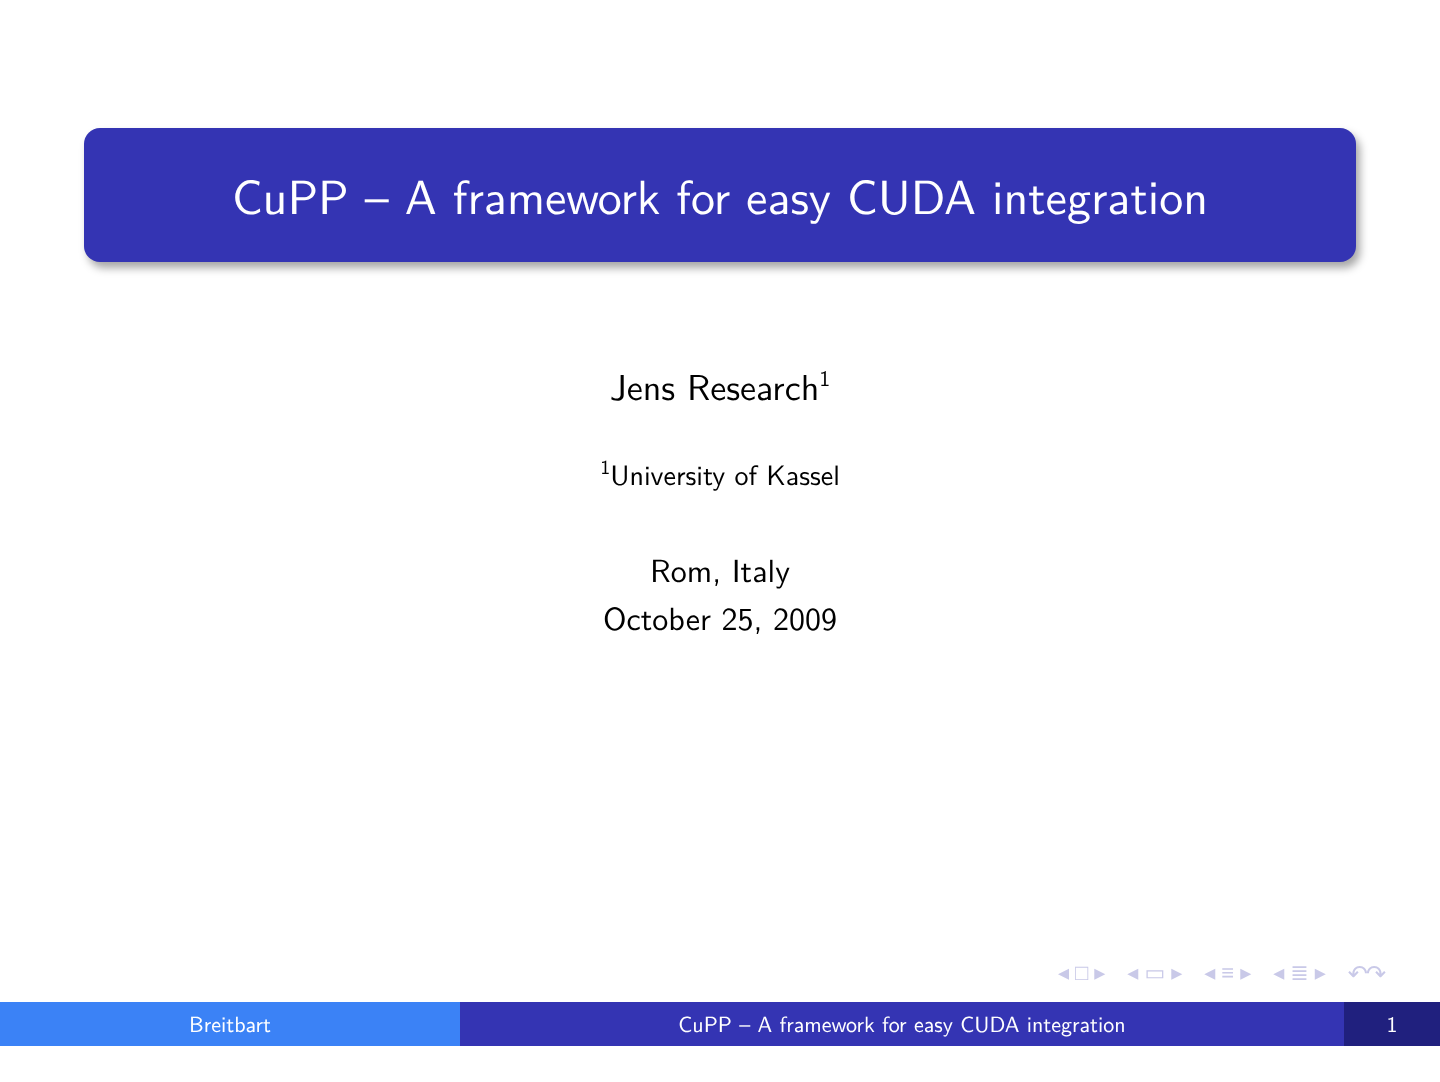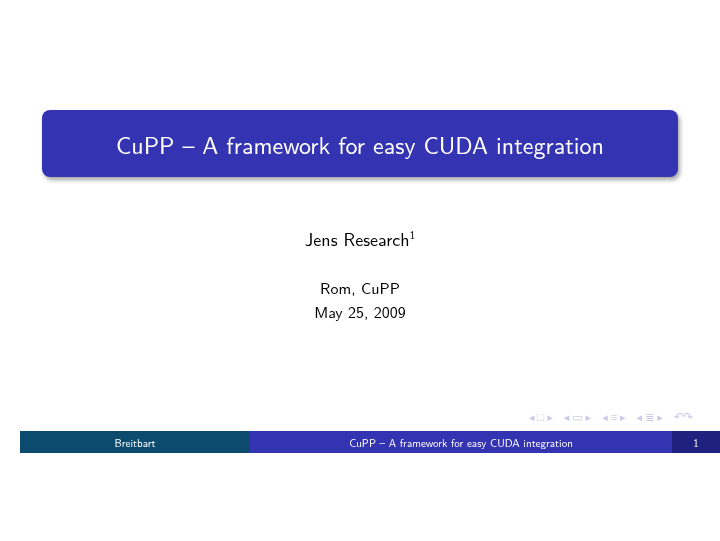--- a/index.html
+++ b/index.html
@@ -7,23 +7,23 @@
     width: 720px;
     height: 541px;
     background: #ffffff;
     font-family: "Latin Modern Sans", "Segoe UI", "Helvetica Neue", Arial, sans-serif;
     color: #000;
     position: relative;
     overflow: hidden;
   }
   .slide {
     width: 720px;
-    height: 453px;
+    height: 523px;
     position: relative;
-    padding-top: 110px;
+    padding-top: 64px;
   }
   .title-box {
     margin: 0 42px;
     background: #3434B3;
     border-radius: 8px;
     padding: 16px 20px;
     text-align: center;
     box-shadow: 2px 3px 4px rgba(0,0,0,0.35);
   }
   .title-box .title {
@@ -76,26 +76,25 @@
   
   .footline {
     position: absolute;
     left: 0; right: 0; bottom: 0;
     height: 22px;
     display: flex;
     font-size: 11px;
     color: #fff;
   }
   .foot-author {
-    background: #0c4a6e;
+    background: #3b82f6;
     flex: 0 0 230px;
     display: flex;
     align-items: center;
     justify-content: center;
-    margin-left: 20px;
   }
   .foot-title {
     background: #3434B3;
     flex: 1;
     display: flex;
     align-items: center;
     justify-content: center;
   }
   .foot-page {
     background: #20207E;
@@ -111,22 +110,25 @@
 <div class="slide">
 
   <div class="title-box">
     <div class="title">CuPP – A framework for easy CUDA integration</div>
   </div>
 
   <div class="content">
     <div class="author">
       <span>Jens Research</span><sup>1</sup>
     </div>
-    <div class="loc">Rom, CuPP</div>
-    <div class="date">May 25, 2009</div>
+    <div class="affil">
+      <sup>1</sup><span>University of Kassel</span>
+    </div>
+    <div class="loc">Rom, Italy</div>
+    <div class="date">October 25, 2009</div>
   </div>
 
   <div class="nav-symbols">
     <span class="nav-group">
         <span class="sym">◂</span>
         <span class="sym">□</span>
         <span class="sym">▸</span>
       </span>
     <span class="nav-group">
         <span class="sym">◂</span>

